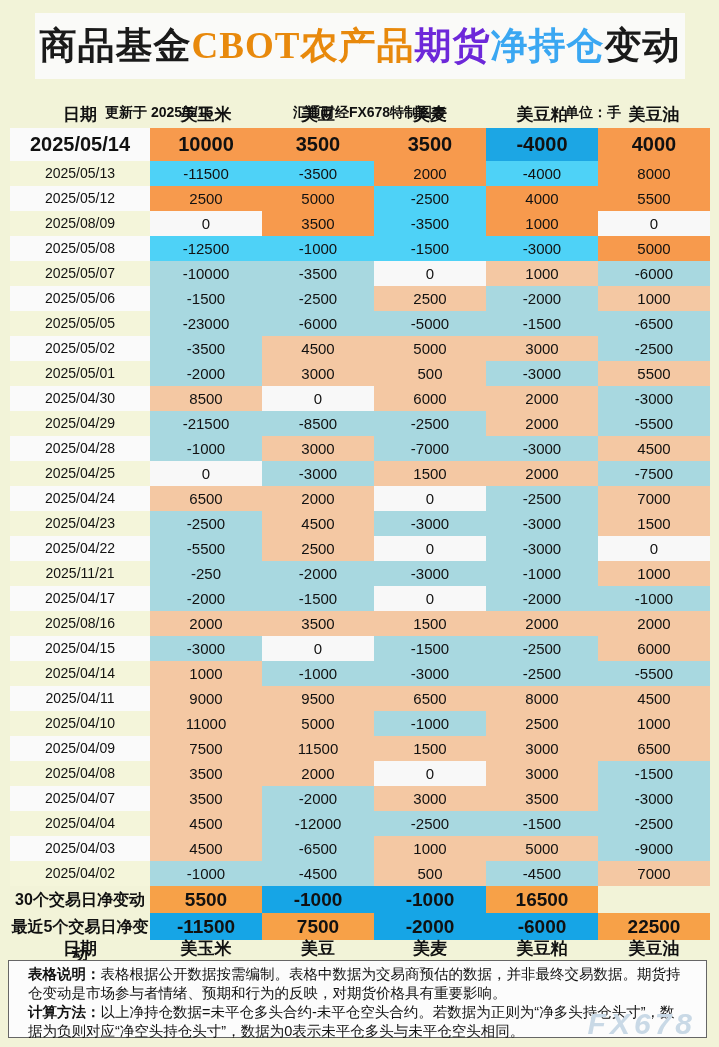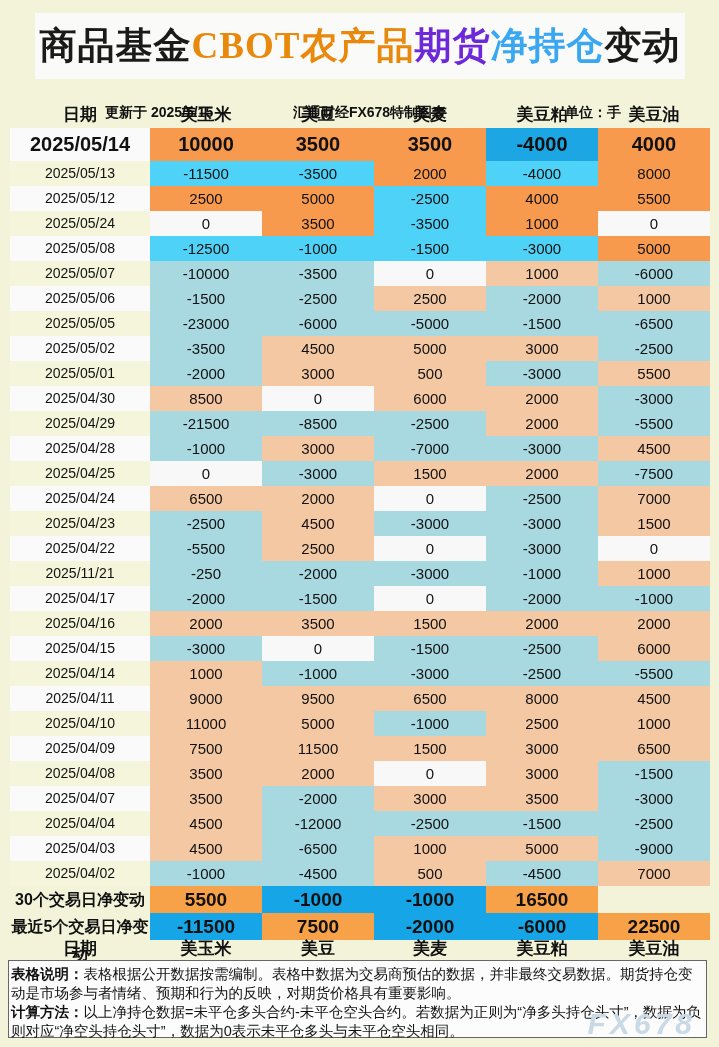--- a/index.html
+++ b/index.html
@@ -49,21 +49,21 @@
   #summary{position:absolute;left:10px;top:886px;width:700px;}
   .srow{display:flex;height:27px;line-height:27px;}
   .srow .c-date{font-size:16px;font-weight:bold;background:transparent;}
   .srow .c-val{font-size:19px;font-weight:bold;}
   .spos{background:#f7a148;}
   .sneg{background:#16a5e6;}
   .footer{
     position:absolute;left:8px;top:960px;width:699px;height:78px;
     background:#fcfcfc;border:1px solid #666;
     font-size:14.5px;line-height:19px;
-    padding:4px 2px;box-sizing:border-box;
+    padding:4px 19px;box-sizing:border-box;
   }
   .footer .b{font-weight:bold;}
   .watermark{
     position:absolute;right:10px;bottom:4px;
     font-size:30px;font-weight:bold;letter-spacing:4px;
     color:#c9d9e6;font-style:italic;
   }
 </style>
 </head>
 <body>
@@ -112,21 +112,21 @@
       </div>
       <div class="row">
         <span class="c-date">2025/05/12</span>
         <span class="c-val pos-v">2500</span>
         <span class="c-val pos-v">5000</span>
         <span class="c-val neg-v">-2500</span>
         <span class="c-val pos-v">4000</span>
         <span class="c-val pos-v">5500</span>
       </div>
       <div class="row alt">
-        <span class="c-date">2025/05/24</span>
+        <span class="c-date">2025/08/09</span>
         <span class="c-val zero">0</span>
         <span class="c-val pos-v">3500</span>
         <span class="c-val neg-v">-3500</span>
         <span class="c-val pos-v">1000</span>
         <span class="c-val zero">0</span>
       </div>
       <div class="row">
         <span class="c-date">2025/05/08</span>
         <span class="c-val neg-v">-12500</span>
         <span class="c-val neg-v">-1000</span>
@@ -240,21 +240,21 @@
       </div>
       <div class="row">
         <span class="c-date">2025/04/17</span>
         <span class="c-val neg-m">-2000</span>
         <span class="c-val neg-m">-1500</span>
         <span class="c-val zero">0</span>
         <span class="c-val neg-m">-2000</span>
         <span class="c-val neg-m">-1000</span>
       </div>
       <div class="row alt">
-        <span class="c-date">2025/04/16</span>
+        <span class="c-date">2025/08/16</span>
         <span class="c-val pos-m">2000</span>
         <span class="c-val pos-m">3500</span>
         <span class="c-val pos-m">1500</span>
         <span class="c-val pos-m">2000</span>
         <span class="c-val pos-m">2000</span>
       </div>
       <div class="row">
         <span class="c-date">2025/04/15</span>
         <span class="c-val neg-m">-3000</span>
         <span class="c-val zero">0</span>

